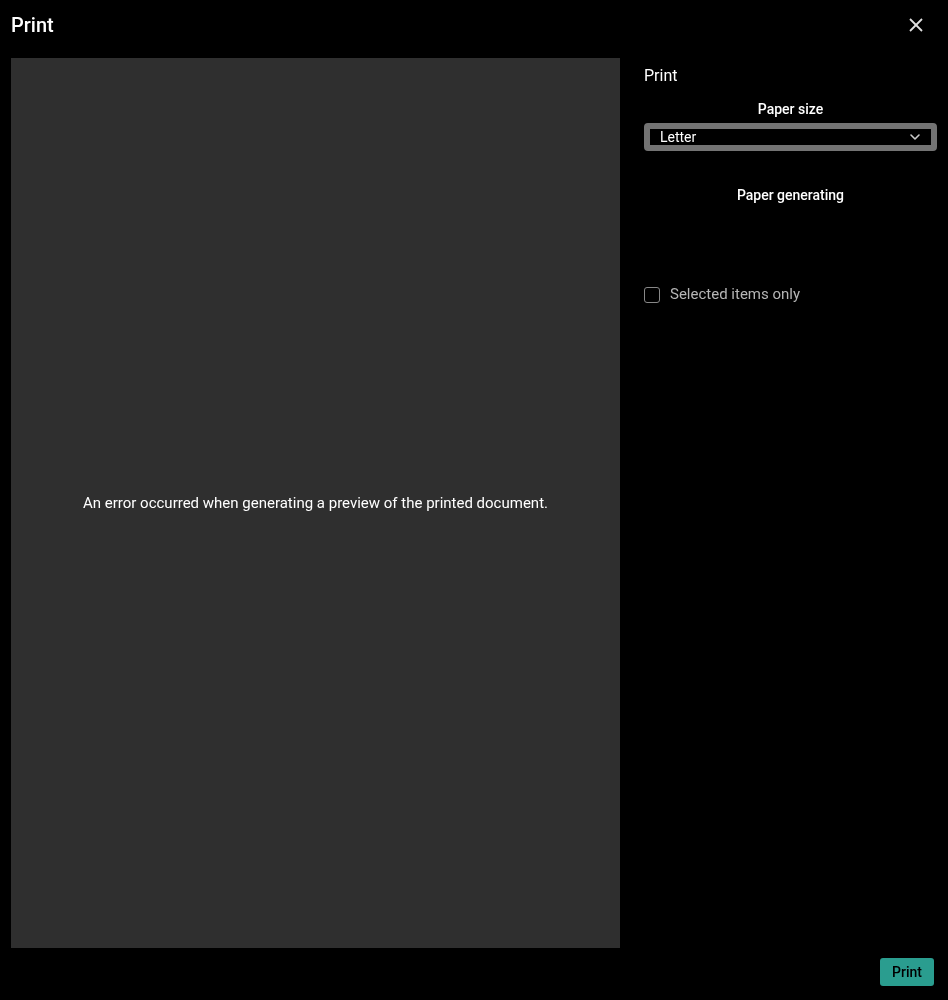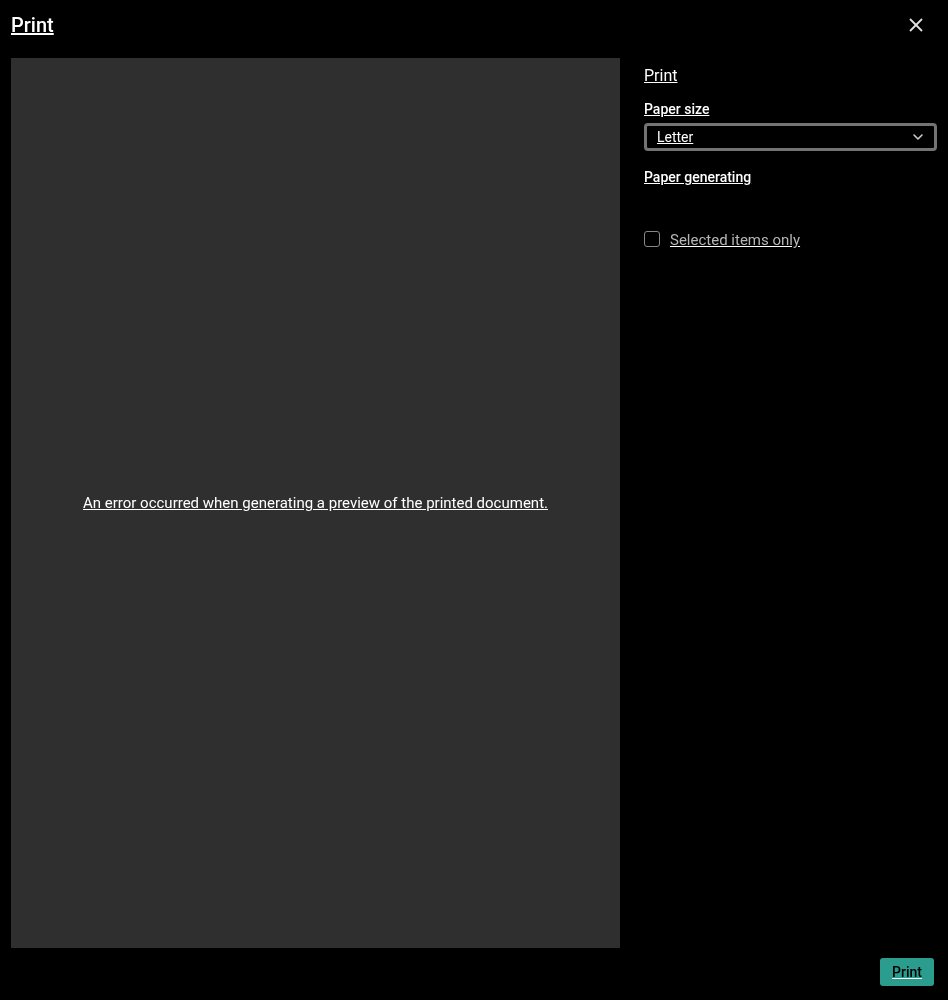--- a/index.html
+++ b/index.html
@@ -13,21 +13,20 @@
       height: 1000px;
       background: #000;
       color: #fff;
       overflow: hidden;
     }
     .container {
       width: 100%;
       height: 100%;
       display: flex;
       flex-direction: column;
-      text-decoration: underline;
     }
     .header {
       display: flex;
       justify-content: space-between;
       align-items: center;
       padding: 12px 18px 12px 11px;
       height: 50px;
     }
     .header-title {
       font-size: 20px;
@@ -92,50 +91,51 @@
       display: flex;
       flex-direction: column;
       padding-top: 8px;
     }
     .panel-title {
       font-size: 16px;
       font-weight: 400;
       margin-bottom: 16px;
     }
     .field-group {
-      margin-bottom: 18px;
+      margin-bottom: 36px;
+      text-align: center;
     }
     .field-label {
       font-size: 14px;
       font-weight: 500;
       margin-bottom: 6px;
       display: block;
     }
     .select-box {
       width: 100%;
       height: 28px;
       background: #000;
-      border: 3px solid #737373;
+      border: 6px solid #737373;
       border-radius: 4px;
       padding: 0 10px;
       display: flex;
       align-items: center;
       justify-content: space-between;
       cursor: pointer;
       font-size: 14px;
       color: #fff;
     }
     .chevron {
       color: #ccc;
       display: flex;
       align-items: center;
     }
     .checkbox-row {
       display: flex;
-      align-items: flex-start;
+      align-items: flex-end;
       gap: 10px;
       cursor: pointer;
       margin-top: 4px;
     }
     .checkbox {
       width: 16px;
       height: 16px;
       border: 1.5px solid #888;
       border-radius: 3px;
       background: transparent;

